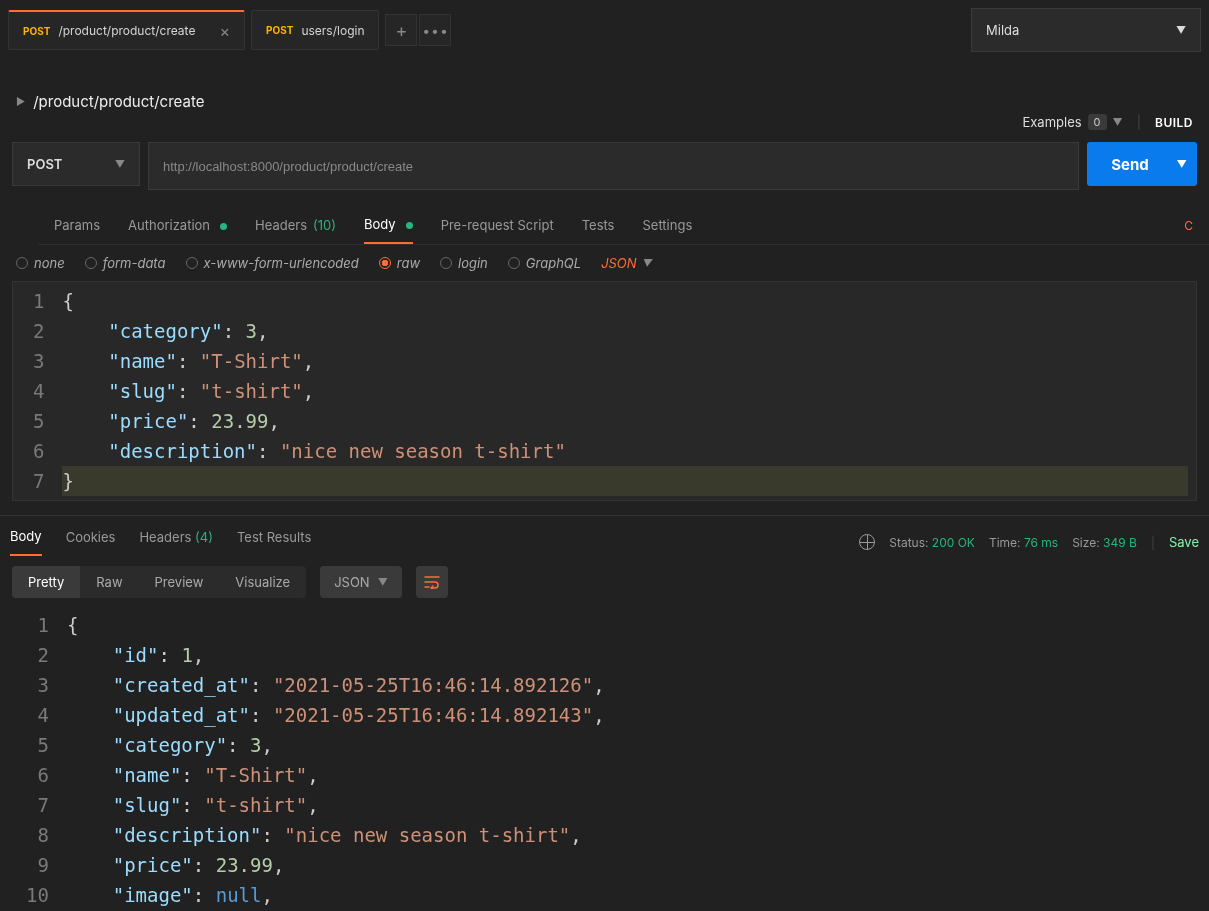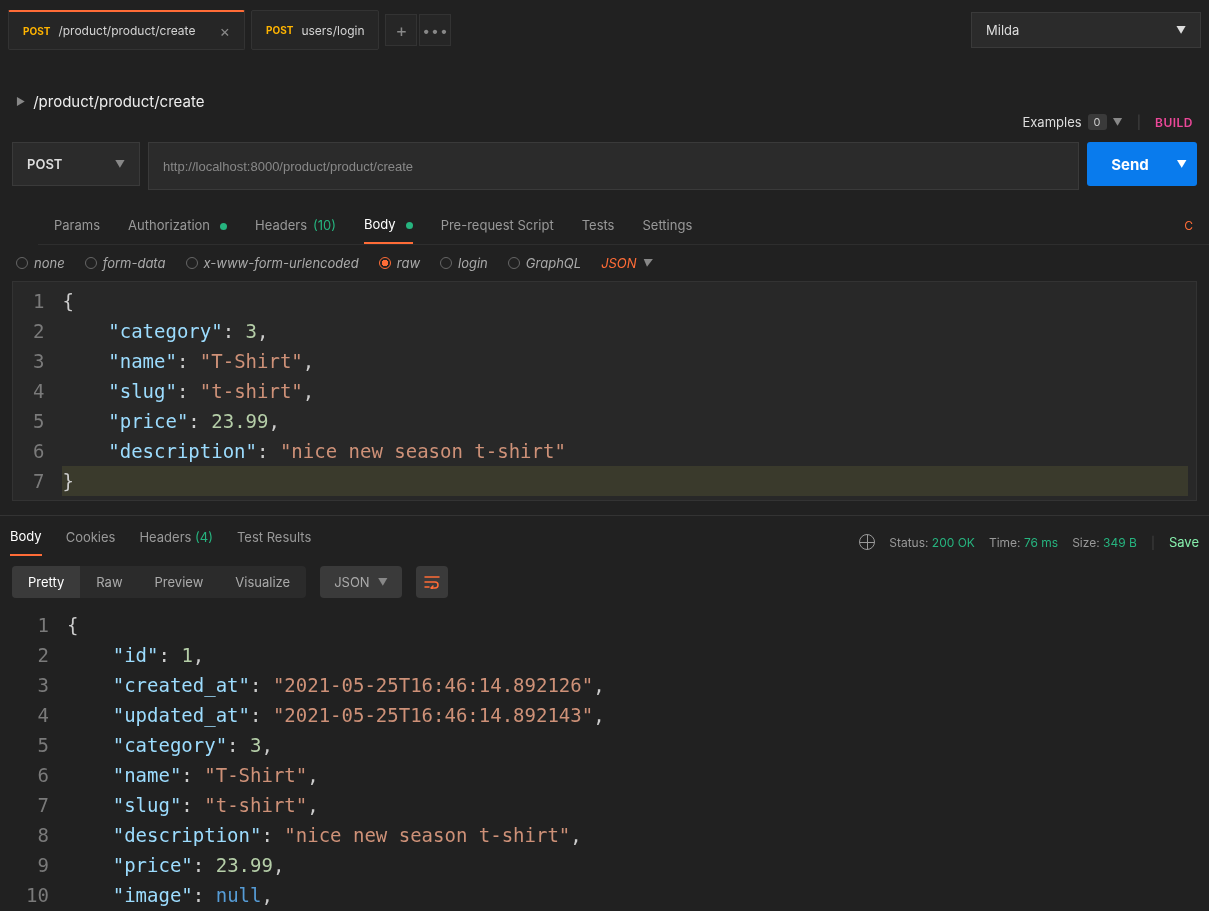--- a/index.html
+++ b/index.html
@@ -50,42 +50,42 @@
 .tab-action-btn {
   width: 32px; height: 32px;
   display: flex; align-items: center; justify-content: center;
   color: #888; cursor: pointer; font-size: 18px;
   background: #262626; border: 1px solid #333; margin-right: 2px;
 }
 .env-dropdown {
   margin-left: auto;
   background: #2b2b2b;
   border: 1px solid #3a3a3a;
-  height: 36px;
+  height: 44px;
   width: 230px;
   display: flex;
   align-items: center;
   padding: 0 14px;
   justify-content: space-between;
   cursor: pointer;
 }
 .env-dropdown span { color: #ddd; }
 
 .breadcrumb-row {
   display: flex;
   align-items: center;
   padding: 12px 16px;
   background: #212121;
 }
 .breadcrumb-row .arrow { color: #888; margin-right: 8px; font-size: 10px; }
 .breadcrumb-row .title { color: #eee; font-size: 15px; }
 .breadcrumb-actions { margin-left: auto; display: flex; align-items: center; gap: 14px; margin-top: 42px; }
 .examples { color: #ddd; display: flex; align-items: center; gap: 6px; cursor: pointer; }
 .badge-count { background: #3a3a3a; border-radius: 3px; padding: 1px 6px; font-size: 11px; color: #ccc; }
-.build-link { color: #ec4899; font-size: 12px; font-weight: 600; letter-spacing: 0.5px; }
+.build-link { color: #ffffff; font-size: 12px; font-weight: 600; letter-spacing: 0.5px; }
 
 .url-row {
   display: flex;
   padding: 0 12px 12px 12px;
   gap: 8px;
 }
 .method-select {
   background: #2b2b2b;
   border: 1px solid #3a3a3a;
   height: 44px;

